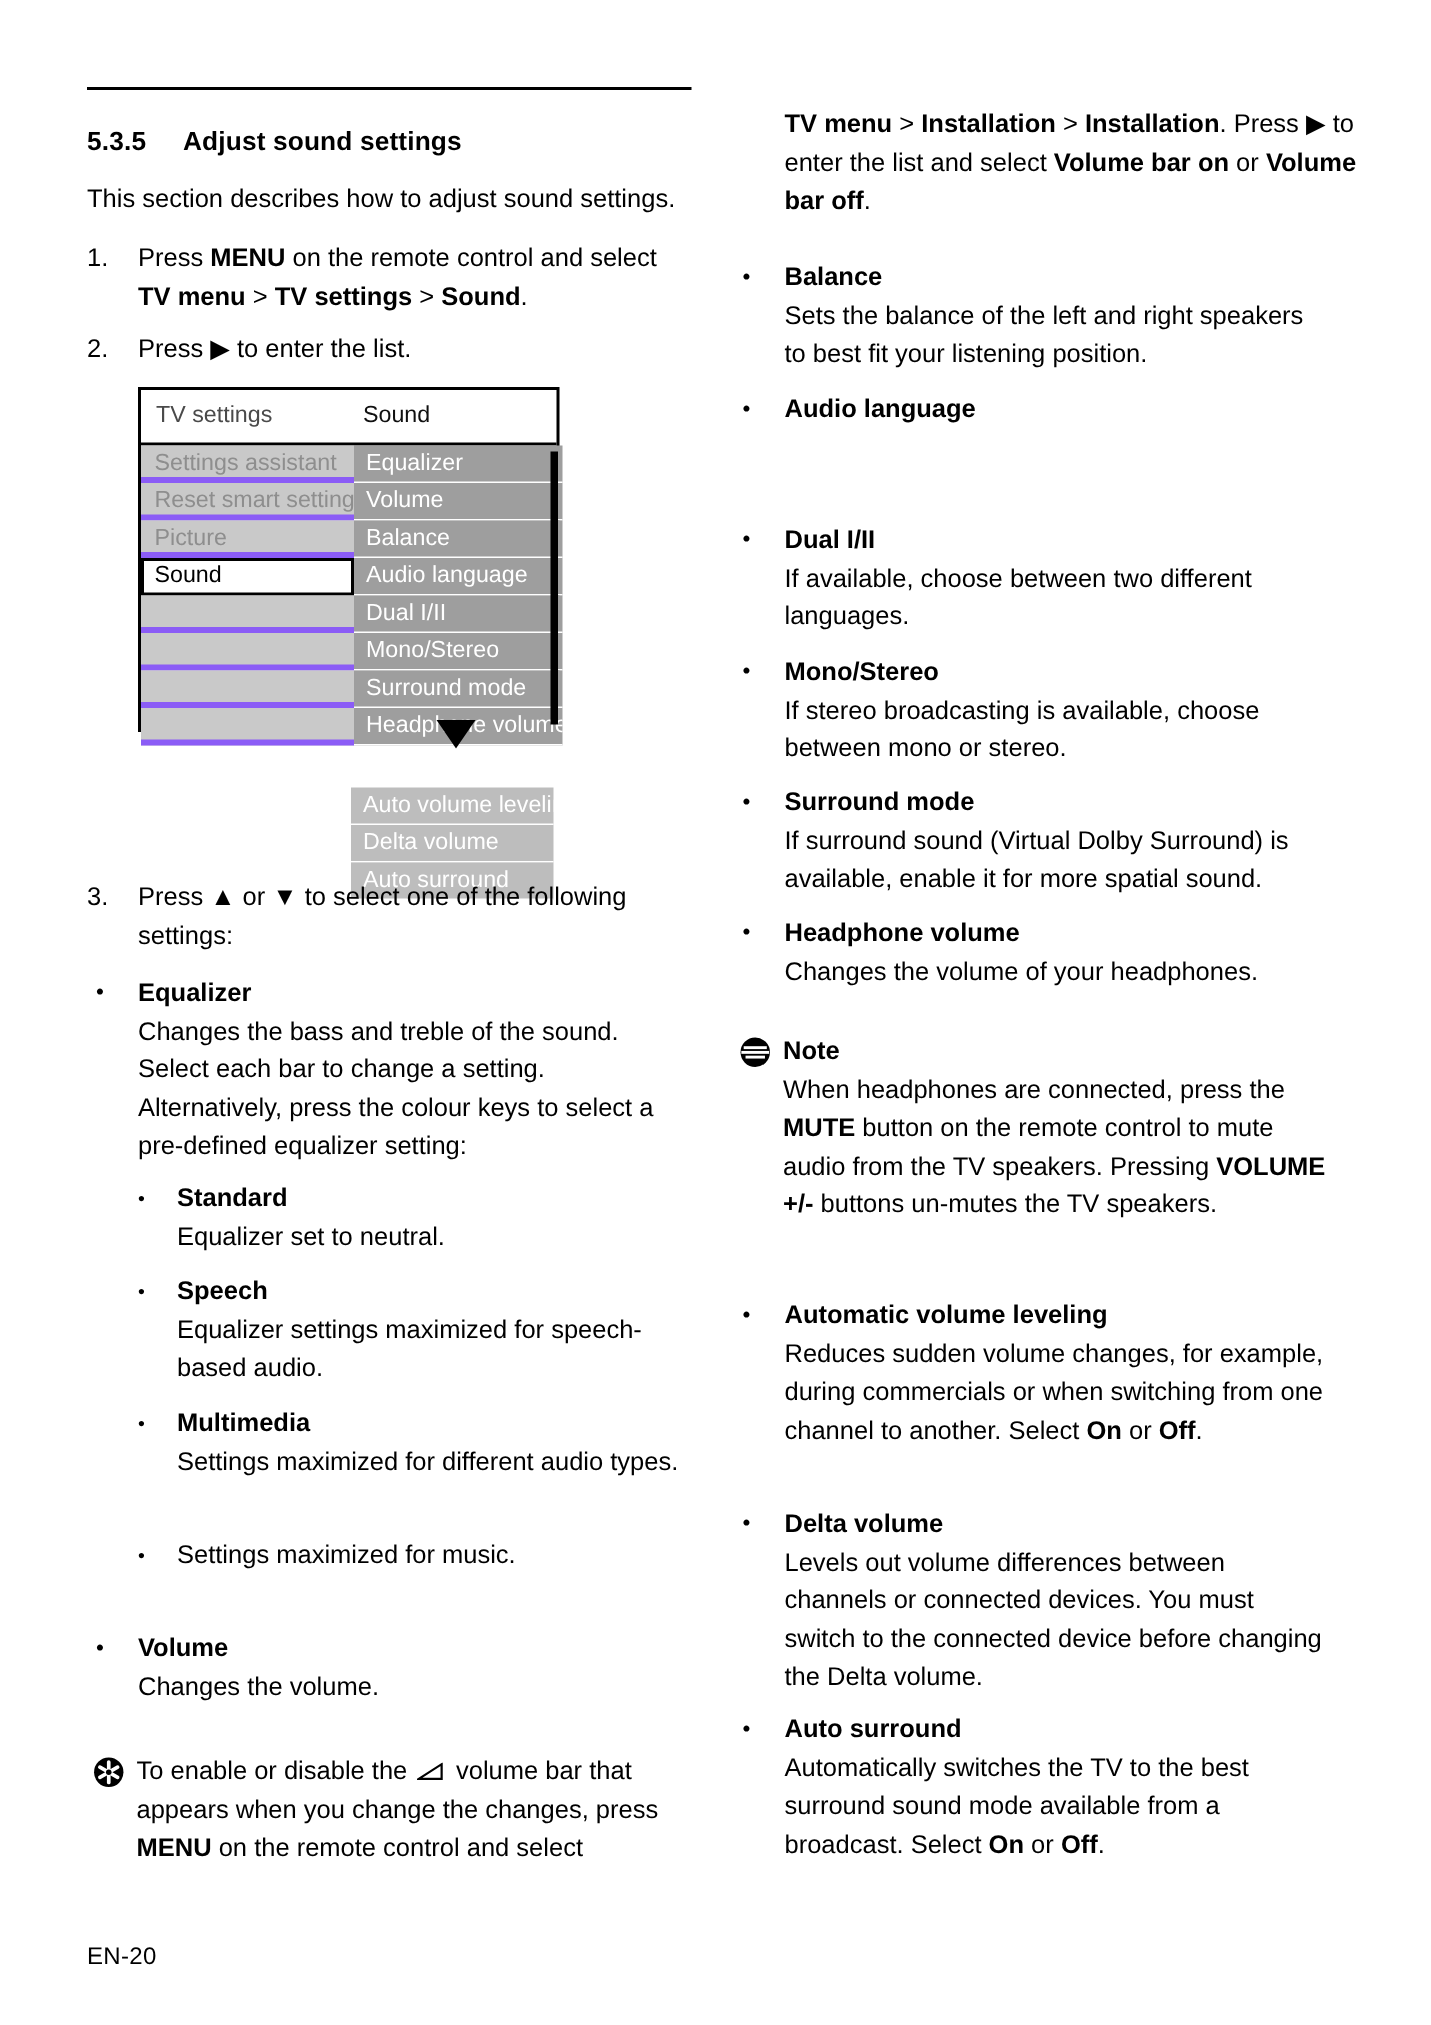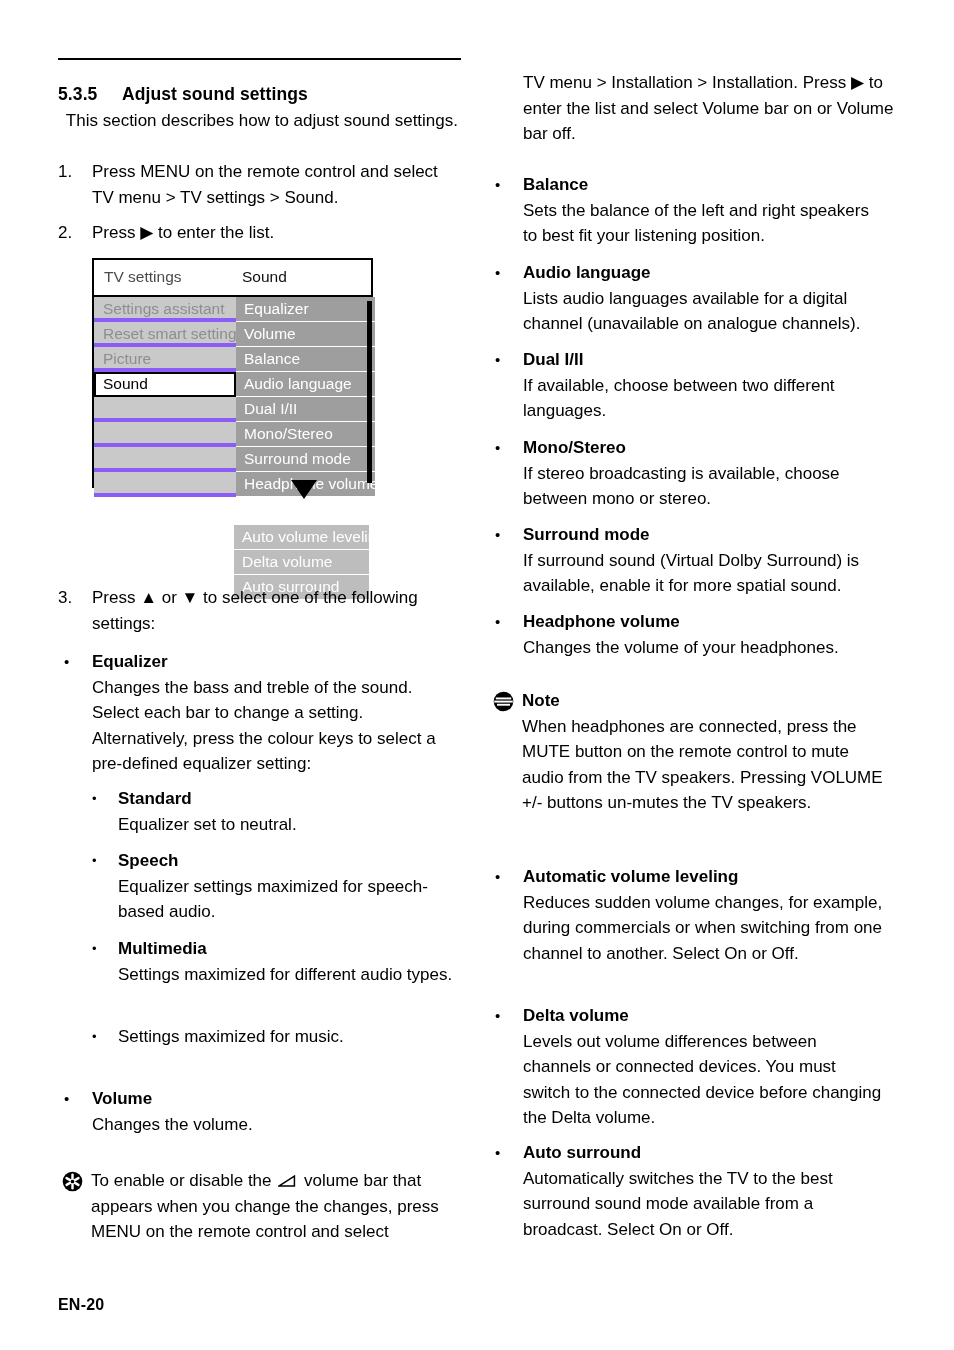--- a/index.html
+++ b/index.html
@@ -93,21 +93,21 @@
   .subbullet > .dot {
     position: absolute;
     left: 0px;
     top: 0;
     font-size: 13px;
     line-height: 25.5px;
   }
   .subbullet > .body { margin-left: 26px; display: block; }
   .subbullet .term { font-weight: bold; display: block; }
 
-  b, .b { font-weight: normal; }
+  b, .b { font-weight: bold; }
 
   
   .callout {
     position: absolute;
     width: 400px;
     font-size: 17px;
     line-height: 25.5px;
   }
   .callout .ico {
     position: absolute;
@@ -254,36 +254,36 @@
     border-right: 13px solid transparent;
     border-top: 19px solid #000000;
   }
 
   
   .footer {
     position: absolute;
     left: 58px;
     top: 1296px;
     font-size: 16px;
-    font-weight: bold;
+    font-weight: normal;
     letter-spacing: 0.2px;
   }
 </style>
 </head>
 <body>
 
 <div class="page">
 
   <div class="top-rule"></div>
 
   <div class="sec-head">
     <span class="num">5.3.5</span><span>Adjust sound settings</span>
   </div>
 
-  <div class="blk para" style="left:58px; top:108px; width:400px;text-align:right;">This section describes how to adjust sound settings.</div>
+  <div class="blk para" style="left:58px; top:120px; width:400px;">This section describes how to adjust sound settings.</div>
 
   <div class="numitem" style="left:58px; top:159px; width:402px;">
     <span class="n">1.</span>
     <span class="t">Press <b>MENU</b> on the remote control and select <b>TV&nbsp;menu</b> &gt; <b>TV&nbsp;settings</b> &gt; <b>Sound</b>.</span>
   </div>
 
   <div class="numitem" style="left:58px; top:220px; width:402px;">
     <span class="n">2.</span>
     <span class="t">Press ▶ to enter the list.</span>
   </div>
@@ -406,21 +406,20 @@
     <span class="body">
       <span class="term">Balance</span>
       <span>Sets the balance of the left and right speakers to best fit your listening position.</span>
     </span>
   </div>
 
   <div class="bullet" style="left:489px; top:260px;">
     <span class="dot">•</span>
     <span class="body">
       <span class="term">Audio language</span>
-      <span>Lists audio languages available for a digital channel (unavailable on analogue channels).</span>
     </span>
   </div>
 
   <div class="bullet" style="left:489px; top:347px;">
     <span class="dot">•</span>
     <span class="body">
       <span class="term">Dual I/II</span>
       <span>If available, choose between two different languages.</span>
     </span>
   </div>

